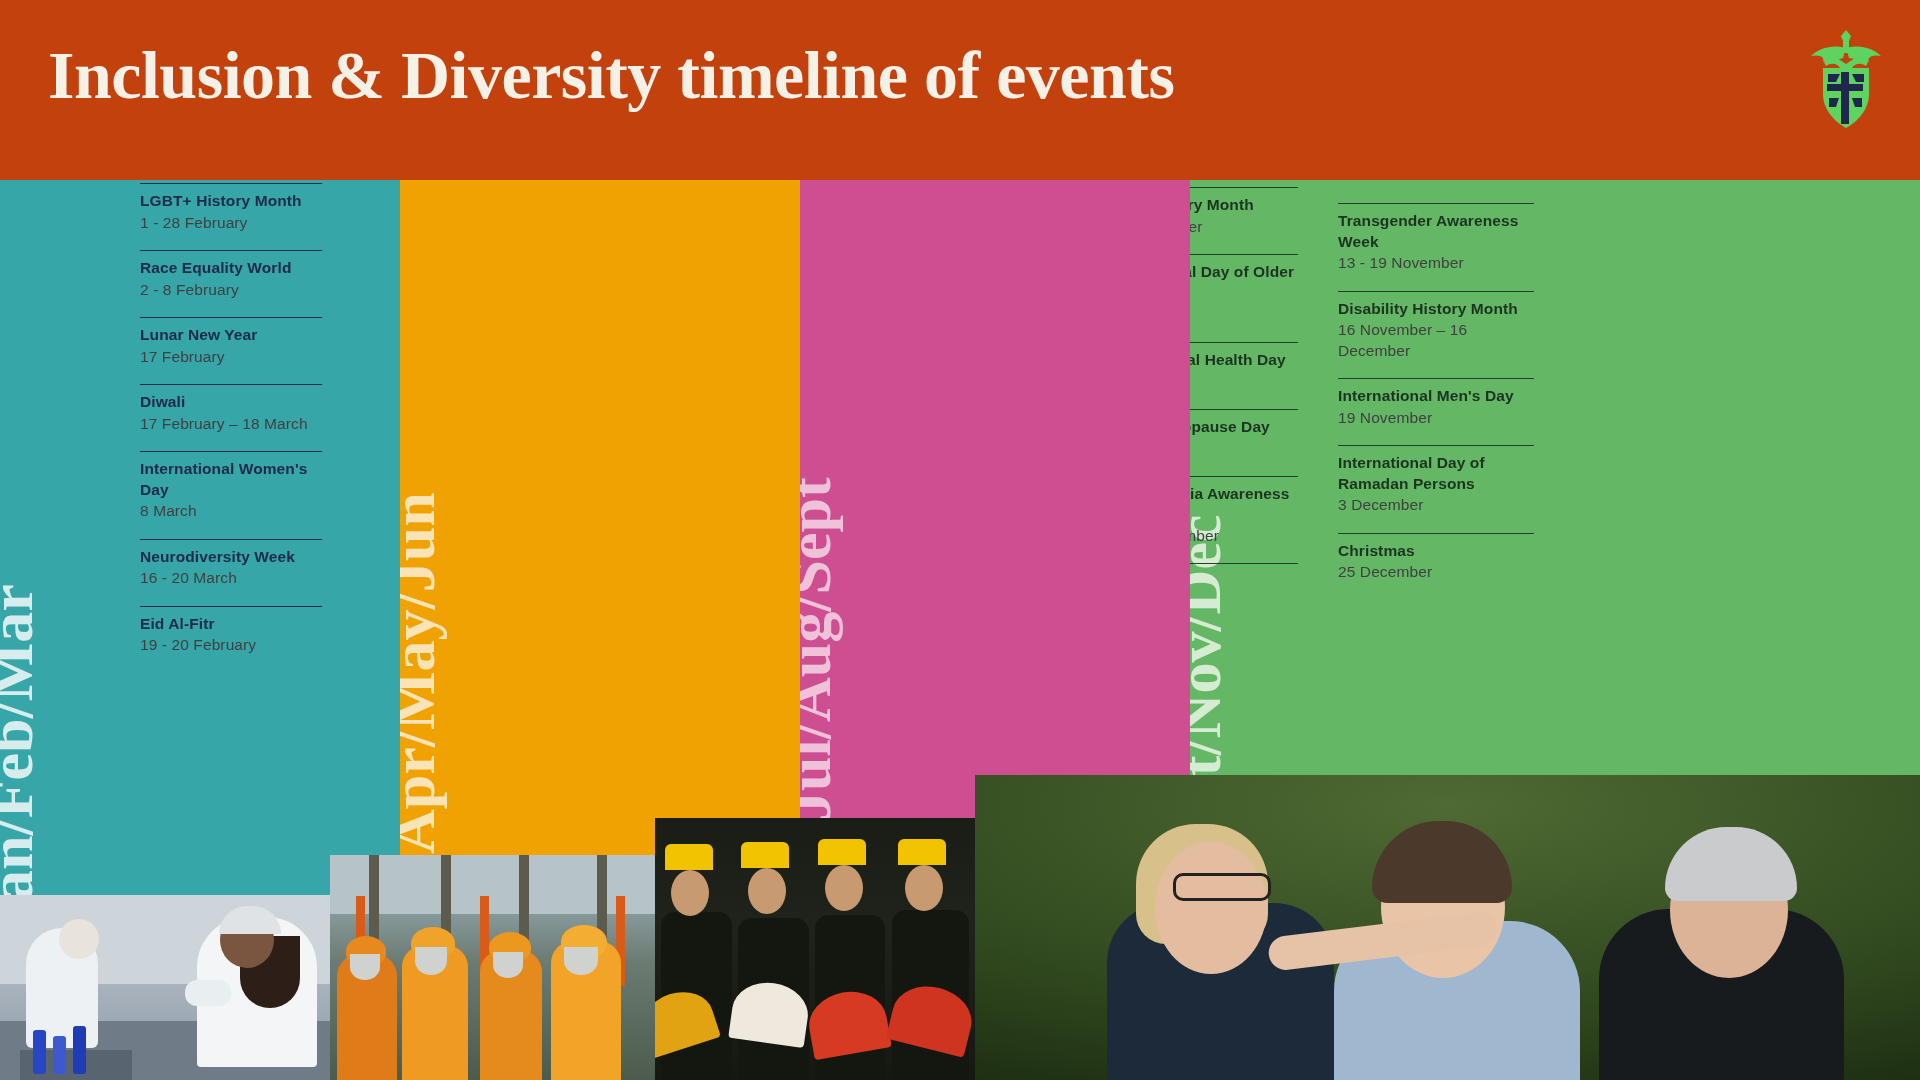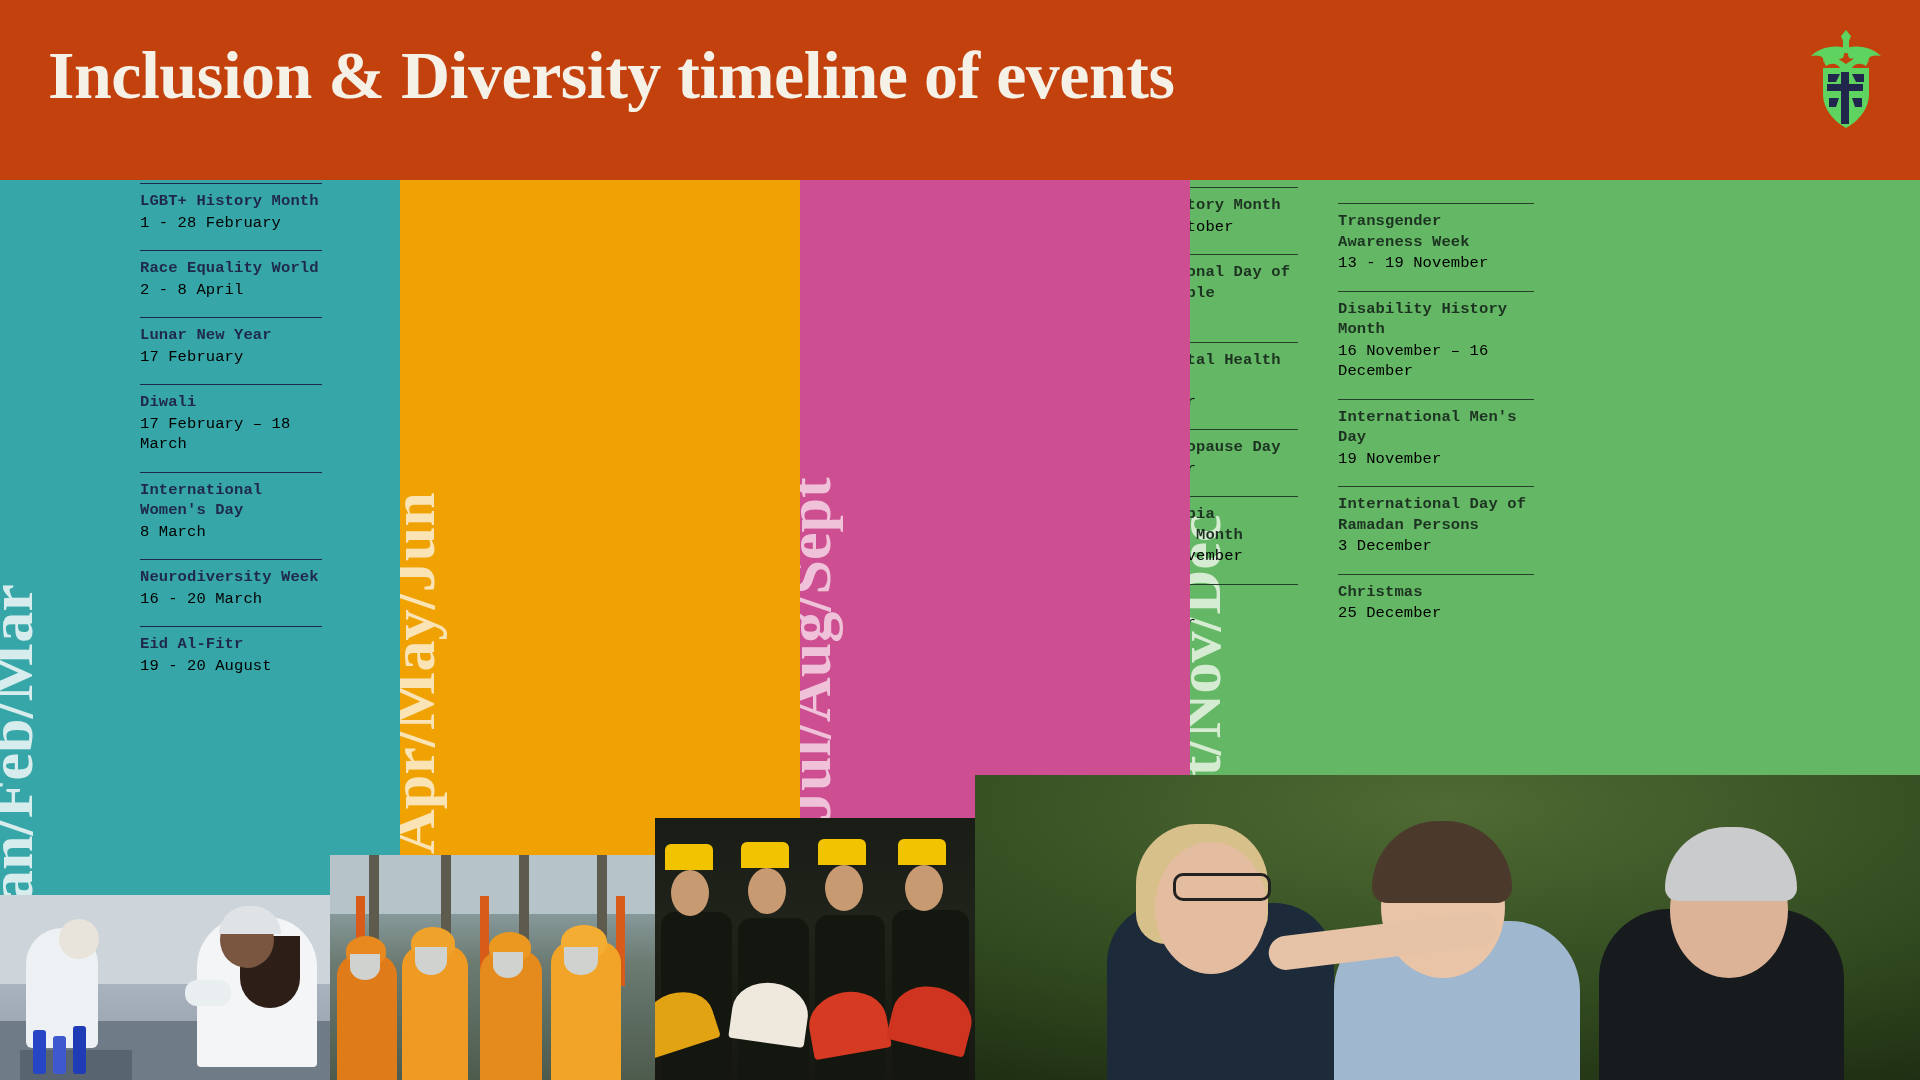--- a/index.html
+++ b/index.html
@@ -47,33 +47,33 @@
     line-height:1;
     pointer-events:none;
   }
   .vlabel-teal  {left:42px;  top:0px;   font-size:62px; color:#d7ecec;}
   .vlabel-orange{left:44px;  top:0px;   font-size:62px; color:#fae3b4;}
   .vlabel-pink  {left:40px;  top:0px;   font-size:62px; color:#f0c2da;}
   .vlabel-green {left:40px;  top:0px;   font-size:62px; color:#d5ecd2;}
 
   
   .evlist{position:absolute;top:0;}
-  .evitem{position:relative;padding-top:8px;font-family:Liberation Mono, monospace;}
+  .evitem{position:relative;padding-top:8px;}
   .evitem .rule{
     position:absolute;left:0;top:0;height:1px;width:100%;
   }
   .evname{
     font-size:15.5px;line-height:20.5px;font-weight:600;
     letter-spacing:0.1px;
     margin:0 0 1px 0;
   }
   .evdate{
     font-size:15.5px;line-height:20.5px;font-weight:400;
     letter-spacing:0.1px;
-    color:#000000;
+    color:#404040;
     margin:0;
   }
   
   .col-teal .evname{color:#1f2a4a;}
   .col-teal .rule{background:#1f2a4a;}
   
   .col-green .evname{color:#1d3322;}
   .col-green .rule{background:#24402a;}
 
   
@@ -174,21 +174,21 @@
 
     <div class="evlist list-teal">
       <div class="evitem">
         <div class="rule"></div>
         <p class="evname">LGBT+ History Month</p>
         <p class="evdate">1 - 28 February</p>
       </div>
       <div class="evitem">
         <div class="rule"></div>
         <p class="evname">Race Equality World</p>
-        <p class="evdate">2 - 8 April</p>
+        <p class="evdate">2 - 8 February</p>
       </div>
       <div class="evitem">
         <div class="rule"></div>
         <p class="evname">Lunar New Year</p>
         <p class="evdate">17 February</p>
       </div>
       <div class="evitem">
         <div class="rule"></div>
         <p class="evname">Diwali</p>
         <p class="evdate">17 February – 18 March</p>
@@ -199,21 +199,21 @@
         <p class="evdate">8 March</p>
       </div>
       <div class="evitem">
         <div class="rule"></div>
         <p class="evname">Neurodiversity Week</p>
         <p class="evdate">16 - 20 March</p>
       </div>
       <div class="evitem">
         <div class="rule"></div>
         <p class="evname">Eid Al-Fitr</p>
-        <p class="evdate">19 - 20 August</p>
+        <p class="evdate">19 - 20 February</p>
       </div>
     </div>
   </div>
 
   <div class="col col-orange">
     <div class="vlabel vlabel-orange" style="left:44px; top:612px;">Apr/May/Jun</div>
 
   </div>
 
   <div class="col col-pink">

